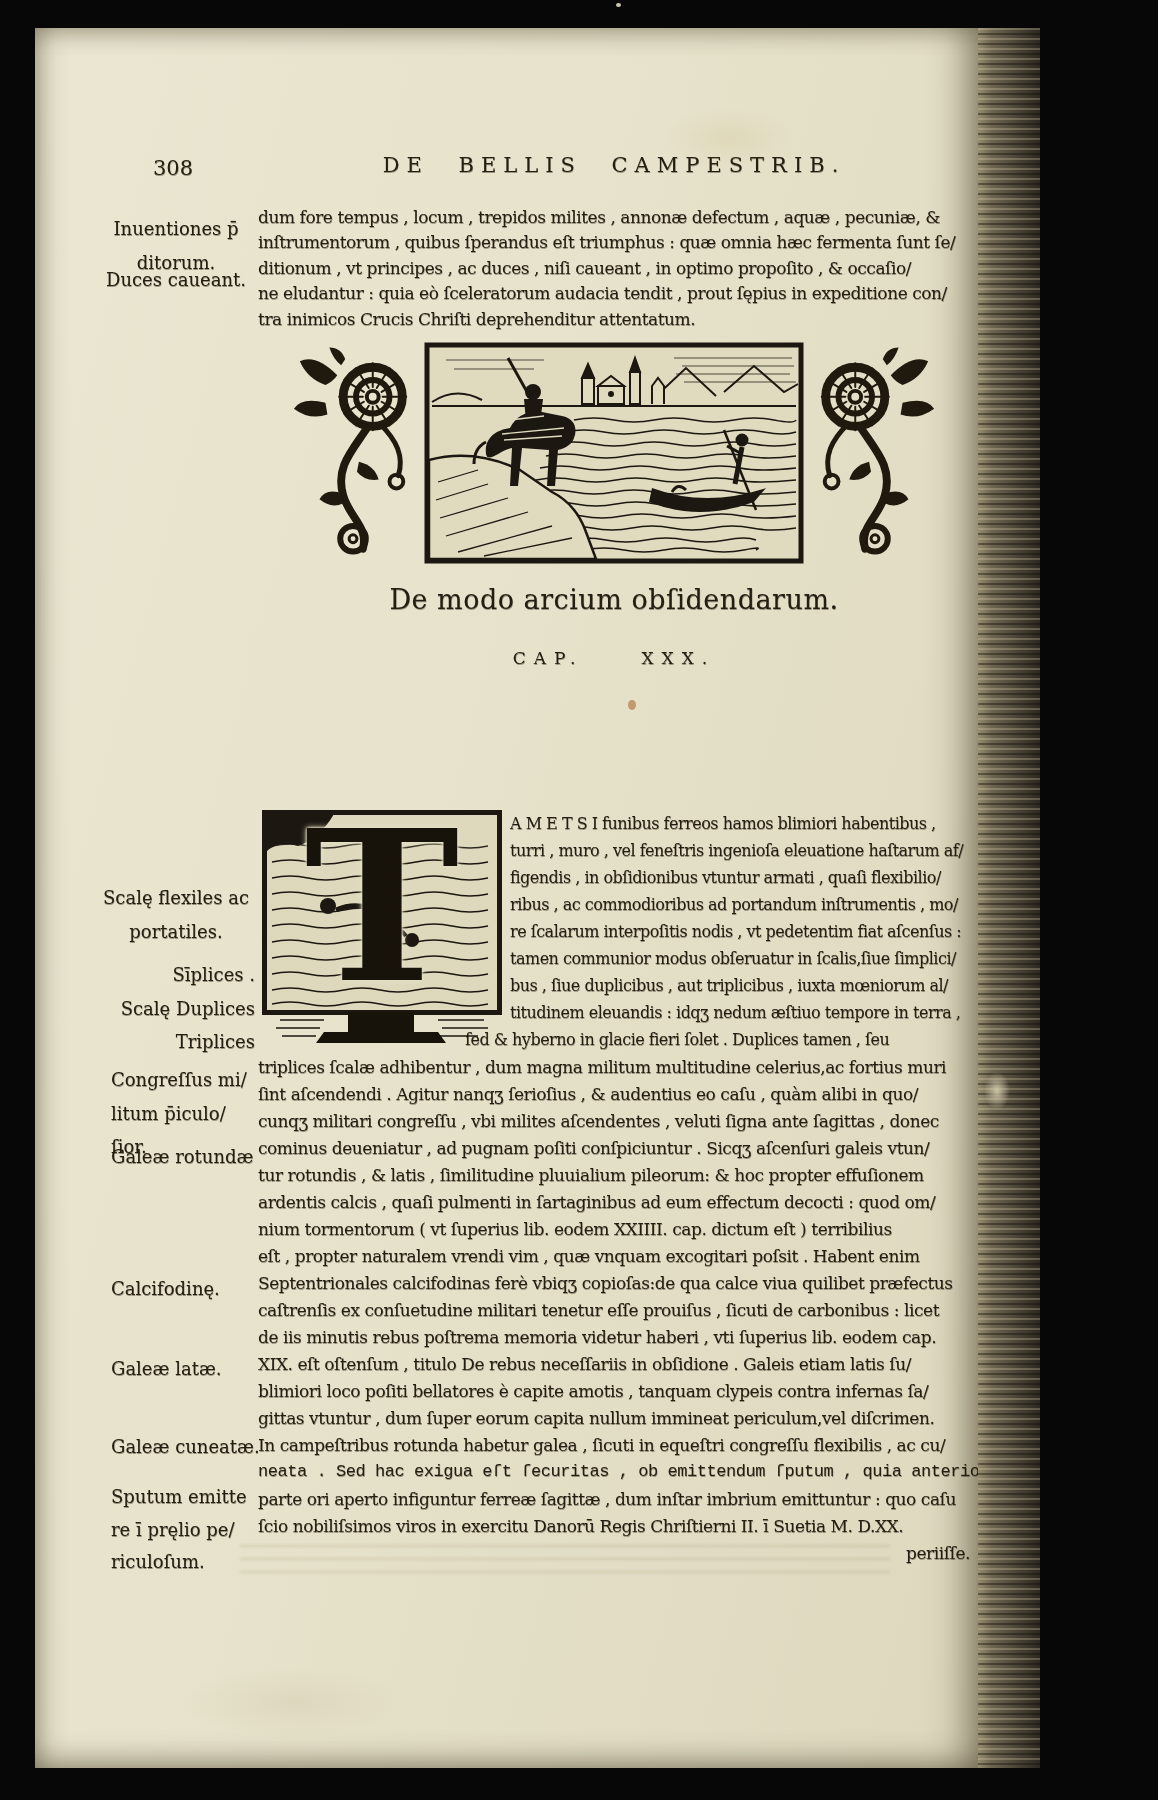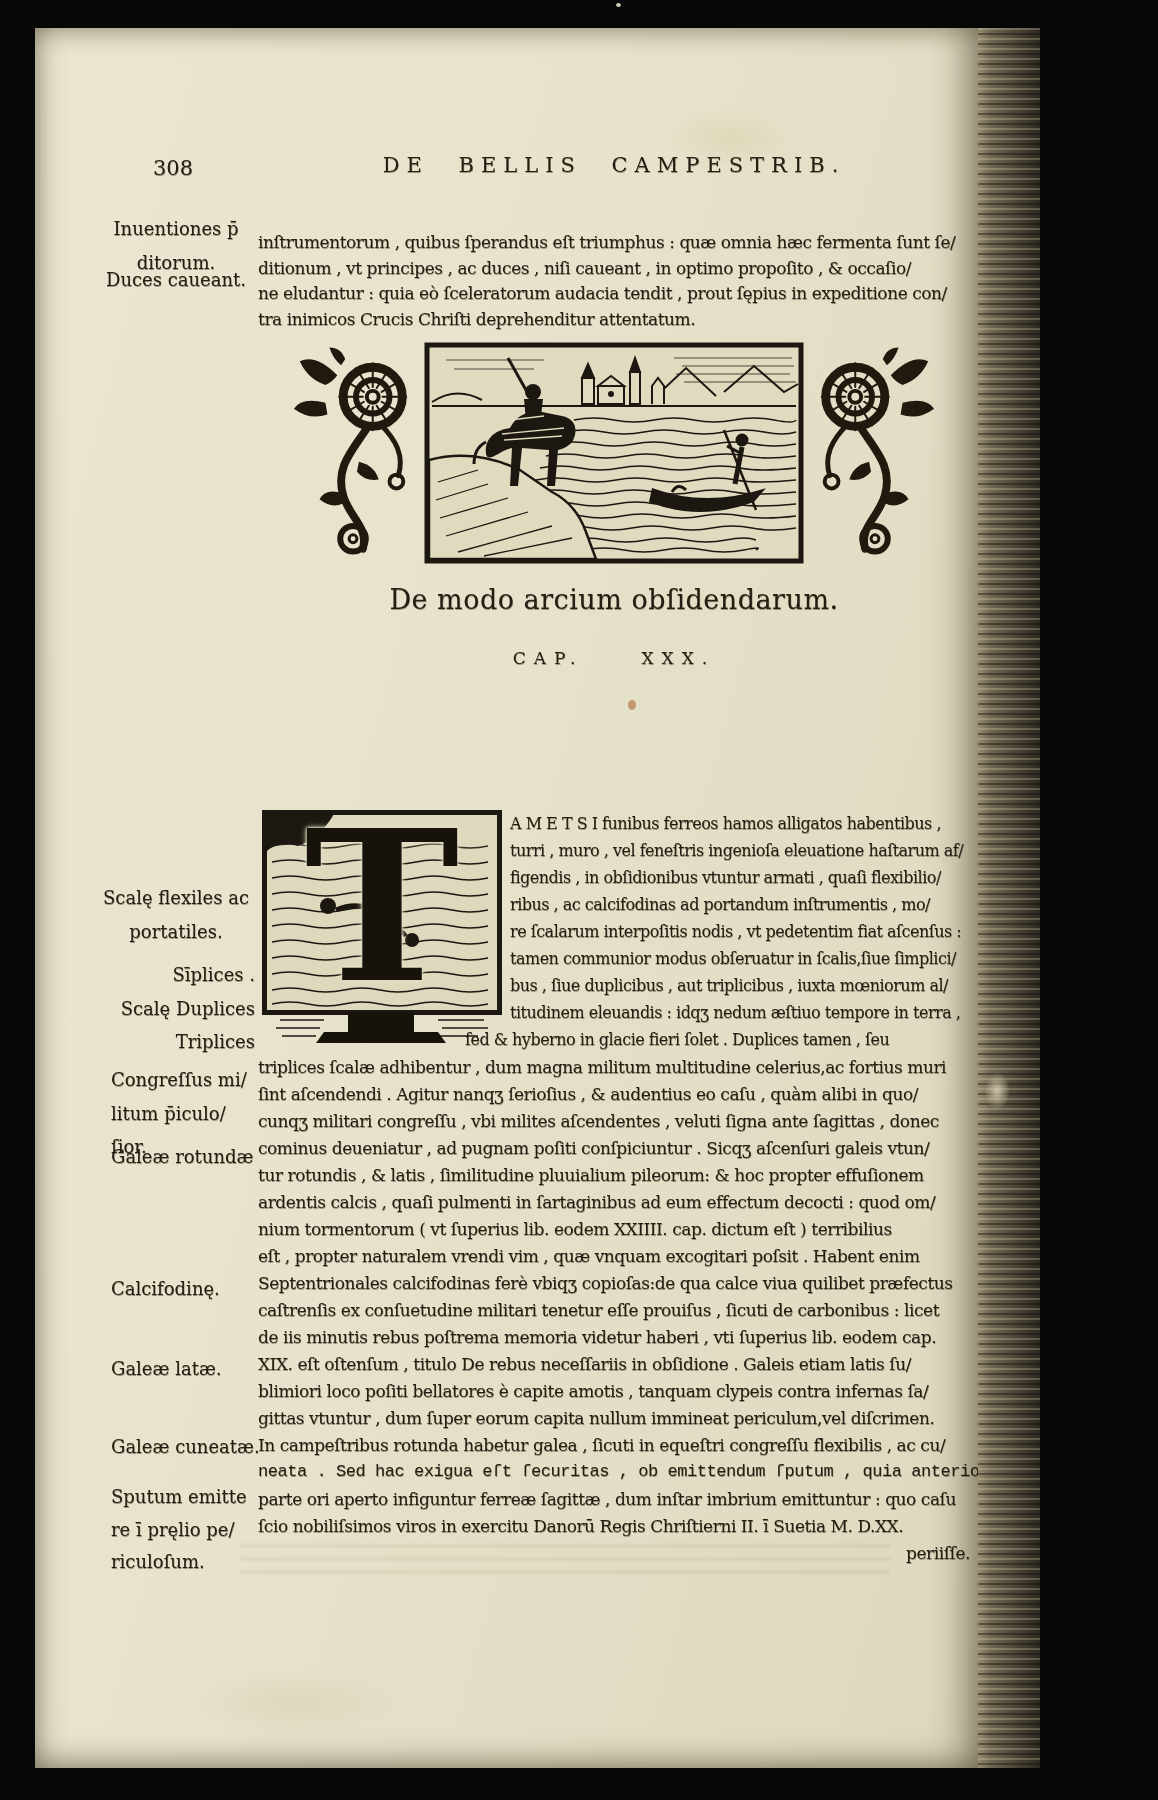--- a/index.html
+++ b/index.html
@@ -58,20 +58,21 @@
     <div class="abs ink runtitle" style="left:223px;top:125px;">DE BELLIS CAMPESTRIB.</div>
 
     <div class="mn center ink" style="top:180px;">
       <div class="l">Inuentiones p̄</div>
       <div class="l">ditorum.</div>
     </div>
     <div class="mn center ink" style="top:231px;">
       <div class="l">Duces caueant.</div>
     </div>
 
+    <div class="il ink" style="top:178px;">dum fore tempus , locum , trepidos milites , annonæ defectum , aquæ , pecuniæ, &amp;</div>
     <div class="il ink" style="top:203px;">inſtrumentorum , quibus ſperandus eſt triumphus : quæ omnia hæc fermenta ſunt ſe/</div>
     <div class="il ink" style="top:229px;">ditionum , vt principes , ac duces , niſi caueant , in optimo propoſito , &amp; occaſio/</div>
     <div class="il ink" style="top:254px;">ne eludantur : quia eò ſceleratorum audacia tendit , prout ſępius in expeditione con/</div>
     <div class="il ink" style="top:280px;">tra inimicos Crucis Chriſti deprehenditur attentatum.</div>
 
     <div class="abs woodcut">
 
       <svg width="138" height="216" viewBox="0 0 140 218">
         <g stroke="#20190e" fill="none" stroke-linecap="round">
           <circle cx="88" cy="52" r="30" stroke-width="9"></circle>
@@ -286,24 +287,24 @@
               <path d="M180,218 H226"></path>
               <path d="M176,226 H216"></path>
           </g>
           <rect x="86" y="202" width="66" height="20" fill="#17130a"></rect>
           <path d="M62,222 L176,222 L184,233 L54,233 Z" fill="#17130a"></path>
         </g>
       </svg>
       <div class="dropT">T</div>
     </div>
 
-    <div class="bl bls ink" style="left:475px;top:785px;">A M E T S I  funibus ferreos hamos alligatos habentibus ,</div>
+    <div class="bl bls ink" style="left:475px;top:785px;">A M E T S I  funibus ferreos hamos blimiori habentibus ,</div>
     <div class="bl bls ink" style="left:475px;top:812px;">turri , muro , vel feneſtris ingenioſa eleuatione  haſtarum af/</div>
     <div class="bl bls ink" style="left:475px;top:839px;">figendis , in obſidionibus vtuntur armati , quaſi flexibilio/</div>
-    <div class="bl bls ink" style="left:475px;top:866px;">ribus , ac calcifodinas ad portandum inſtrumentis , mo/</div>
+    <div class="bl bls ink" style="left:475px;top:866px;">ribus , ac commodioribus ad portandum inſtrumentis , mo/</div>
     <div class="bl bls ink" style="left:475px;top:893px;">re ſcalarum interpoſitis nodis , vt pedetentim fiat aſcenſus :</div>
     <div class="bl bls ink" style="left:475px;top:920px;">tamen communior modus obſeruatur in ſcalis,ſiue ſimplici/</div>
     <div class="bl bls ink" style="left:475px;top:947px;">bus , ſiue duplicibus , aut triplicibus , iuxta mœniorum al/</div>
     <div class="bl bls ink" style="left:475px;top:974px;">titudinem eleuandis : idqʒ nedum æſtiuo tempore in terra ,</div>
     <div class="bl bls ink" style="left:430px;top:1001px;">ſed &amp; hyberno in glacie fieri ſolet .  Duplices tamen , ſeu</div>
 
     <div class="bl ink" style="left:223px;top:1028px;">triplices ſcalæ adhibentur , dum magna militum multitudine celerius,ac fortius muri</div>
     <div class="bl ink" style="left:223px;top:1055px;">ſint aſcendendi .  Agitur nanqʒ ſerioſius , &amp; audentius eo caſu , quàm alibi in quo/</div>
     <div class="bl ink" style="left:223px;top:1082px;">cunqʒ militari congreſſu , vbi milites aſcendentes , veluti ſigna ante ſagittas , donec</div>
     <div class="bl ink" style="left:223px;top:1109px;">cominus deueniatur , ad pugnam poſiti conſpiciuntur .  Sicqʒ aſcenſuri galeis vtun/</div>

